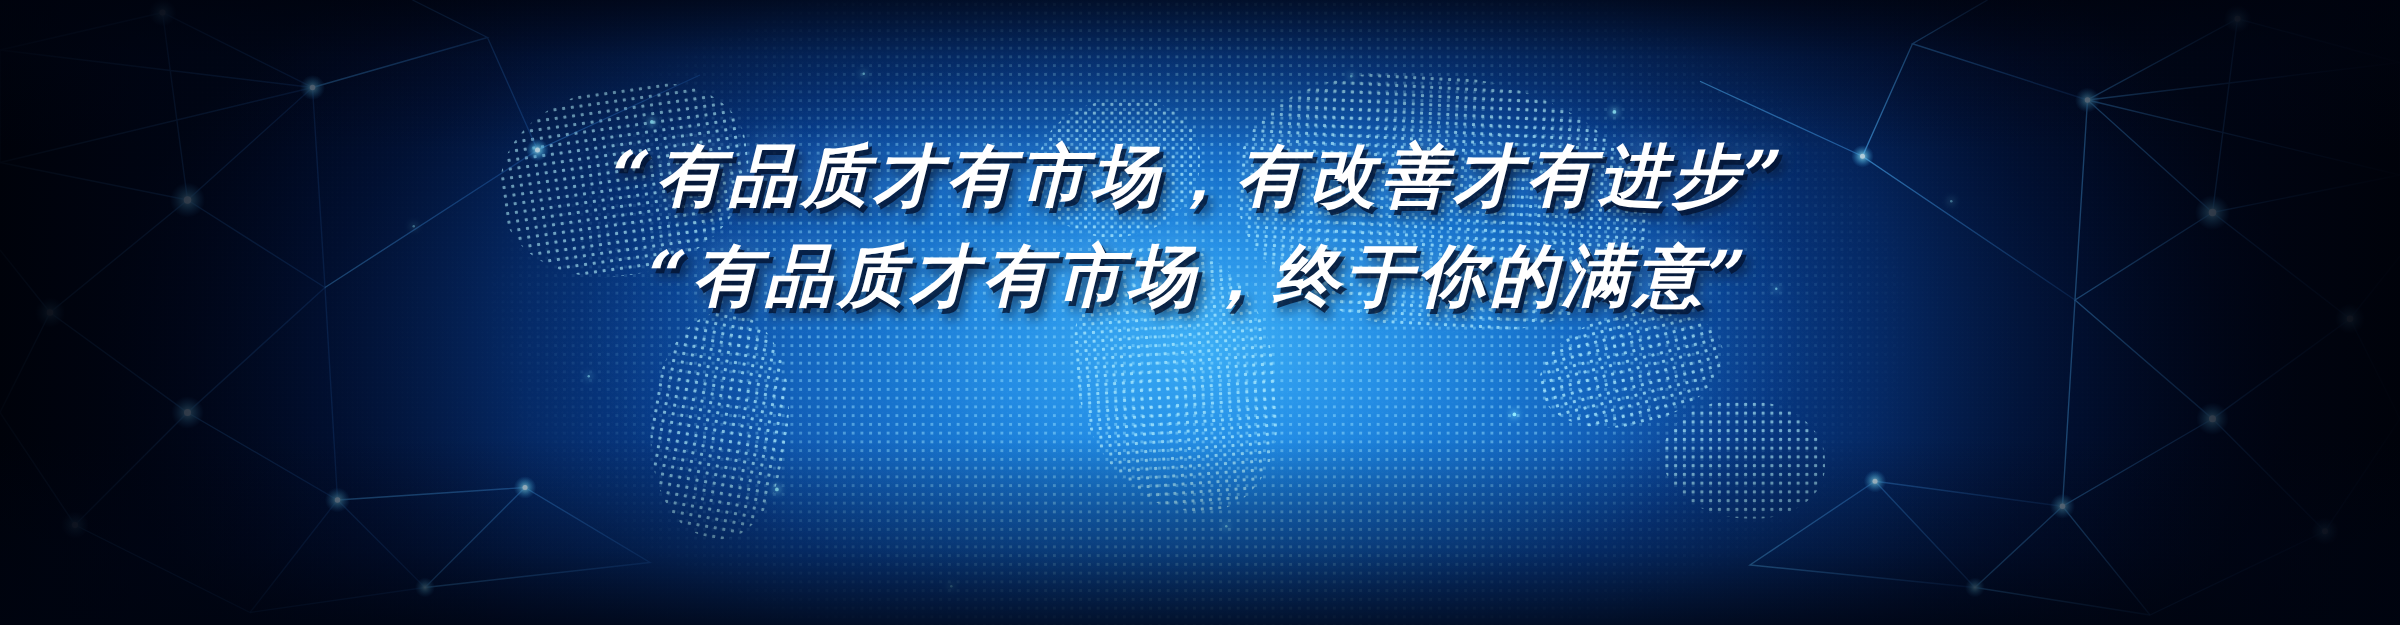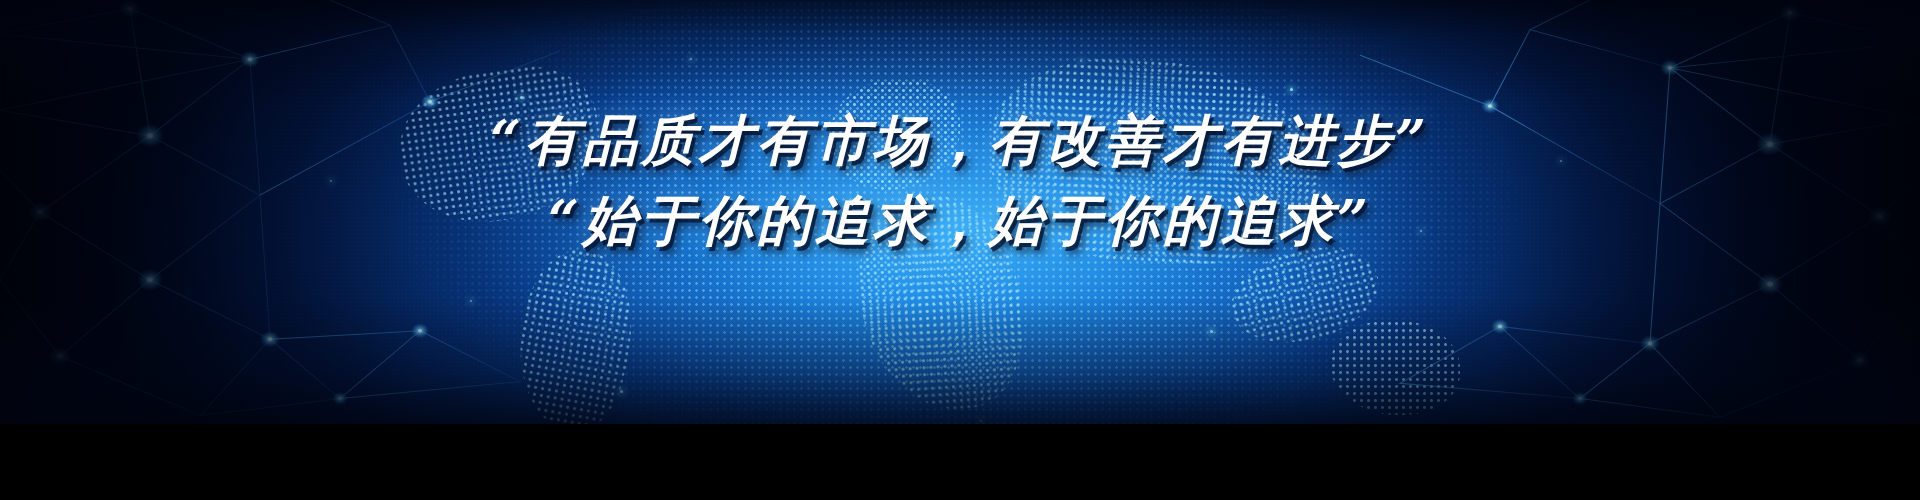--- a/index.html
+++ b/index.html
@@ -3,21 +3,21 @@
 <meta charset="utf-8">
 <style>
   html, body {
     margin: 0;
     padding: 0;
     background: #000;
   }
   #banner {
     position: relative;
     width: 1920px;
-    height: 424px;
+    height: 500px;
     overflow: hidden;
     font-family: "DejaVu Sans", "Liberation Sans", sans-serif;
     background: #010a1c;
   }
 
   
   .layer { position: absolute; inset: 0; }
 
   
   .bg-base {
@@ -240,16 +240,16 @@
     <span class="spark" style="left:760px;top:468px;width:2px;height:2px;opacity:.6;"></span>
     <span class="spark" style="left:1080px;top:60px;width:2px;height:2px;opacity:.7;"></span>
   </div>
 
   <div class="layer bg-pixels"></div>
   <div class="layer bg-sides"></div>
   <div class="layer bg-vert"></div>
 
   <div class="headline">
     <span class="hl-line l1">“有品质才有市场，有改善才有进步”</span>
-    <span class="hl-line l2">“始于你的追求，始于你的追求”</span>
+    <span class="hl-line l2">“有品质才有市场，终于你的满意”</span>
   </div>
 
 </div>
 
 </body></html>

